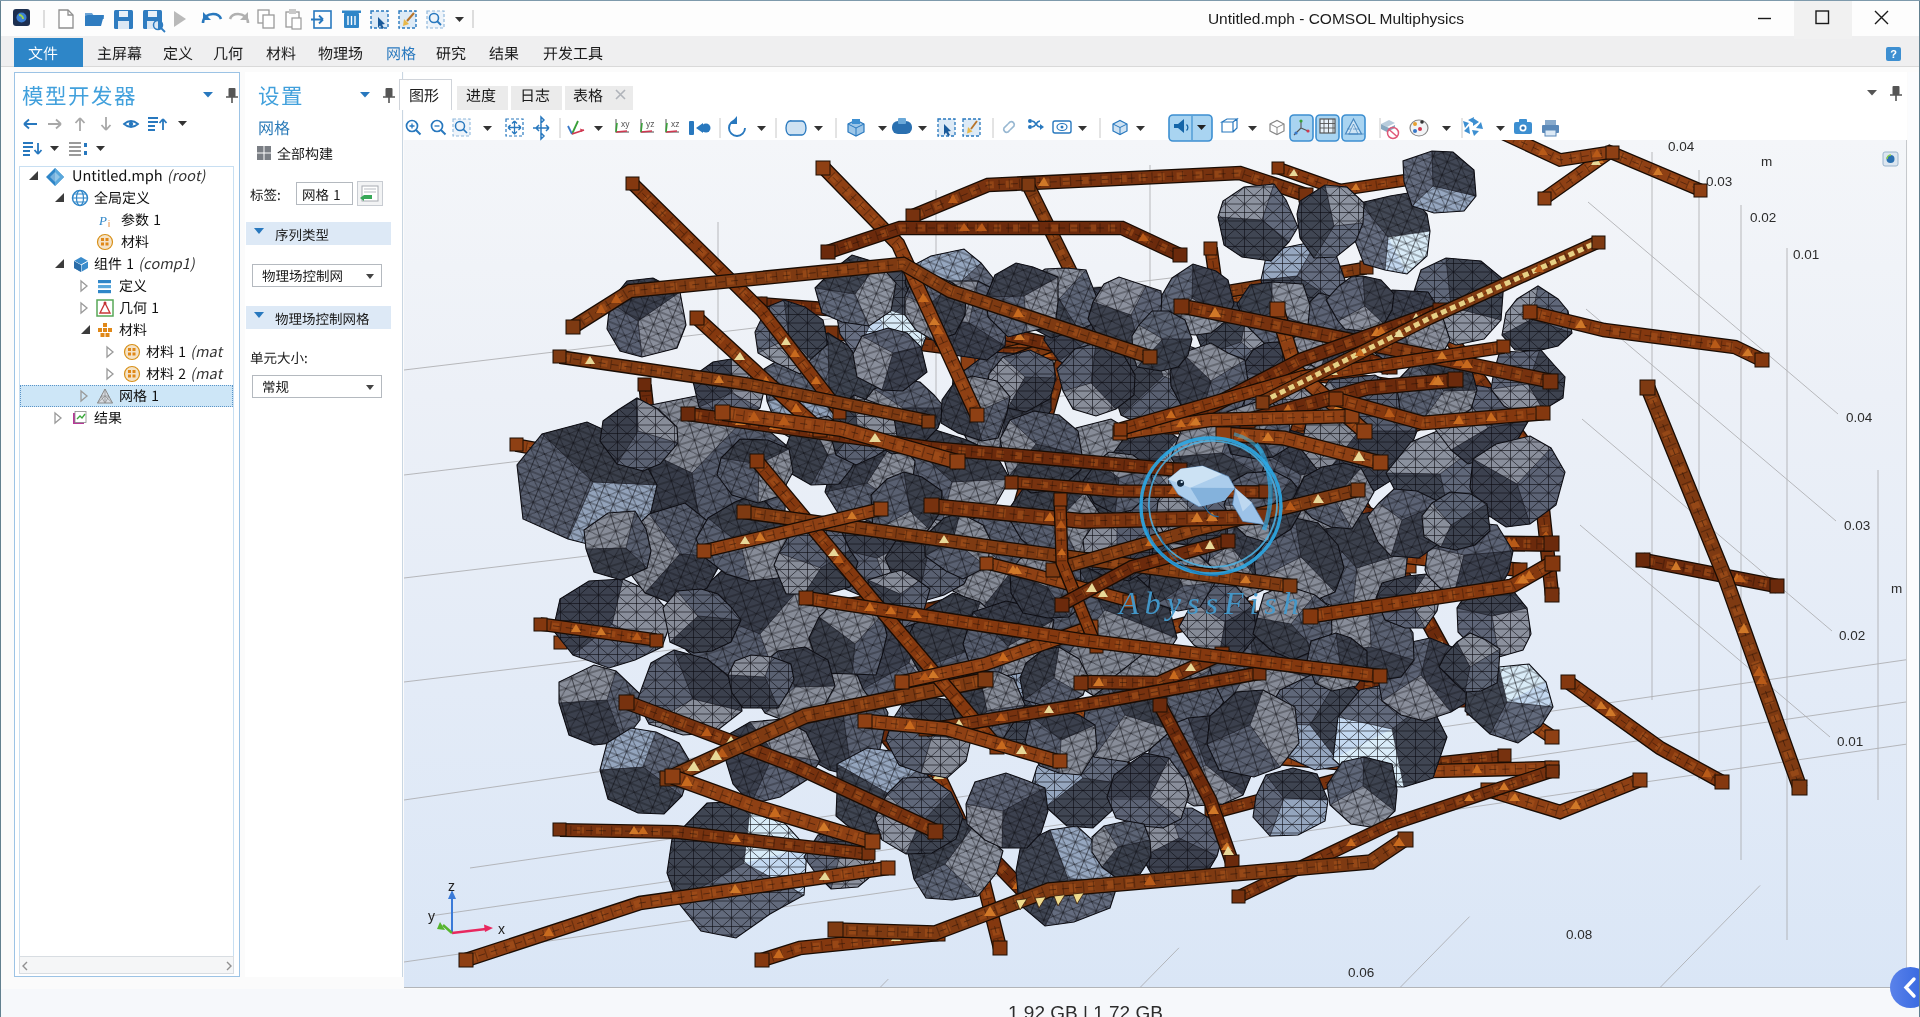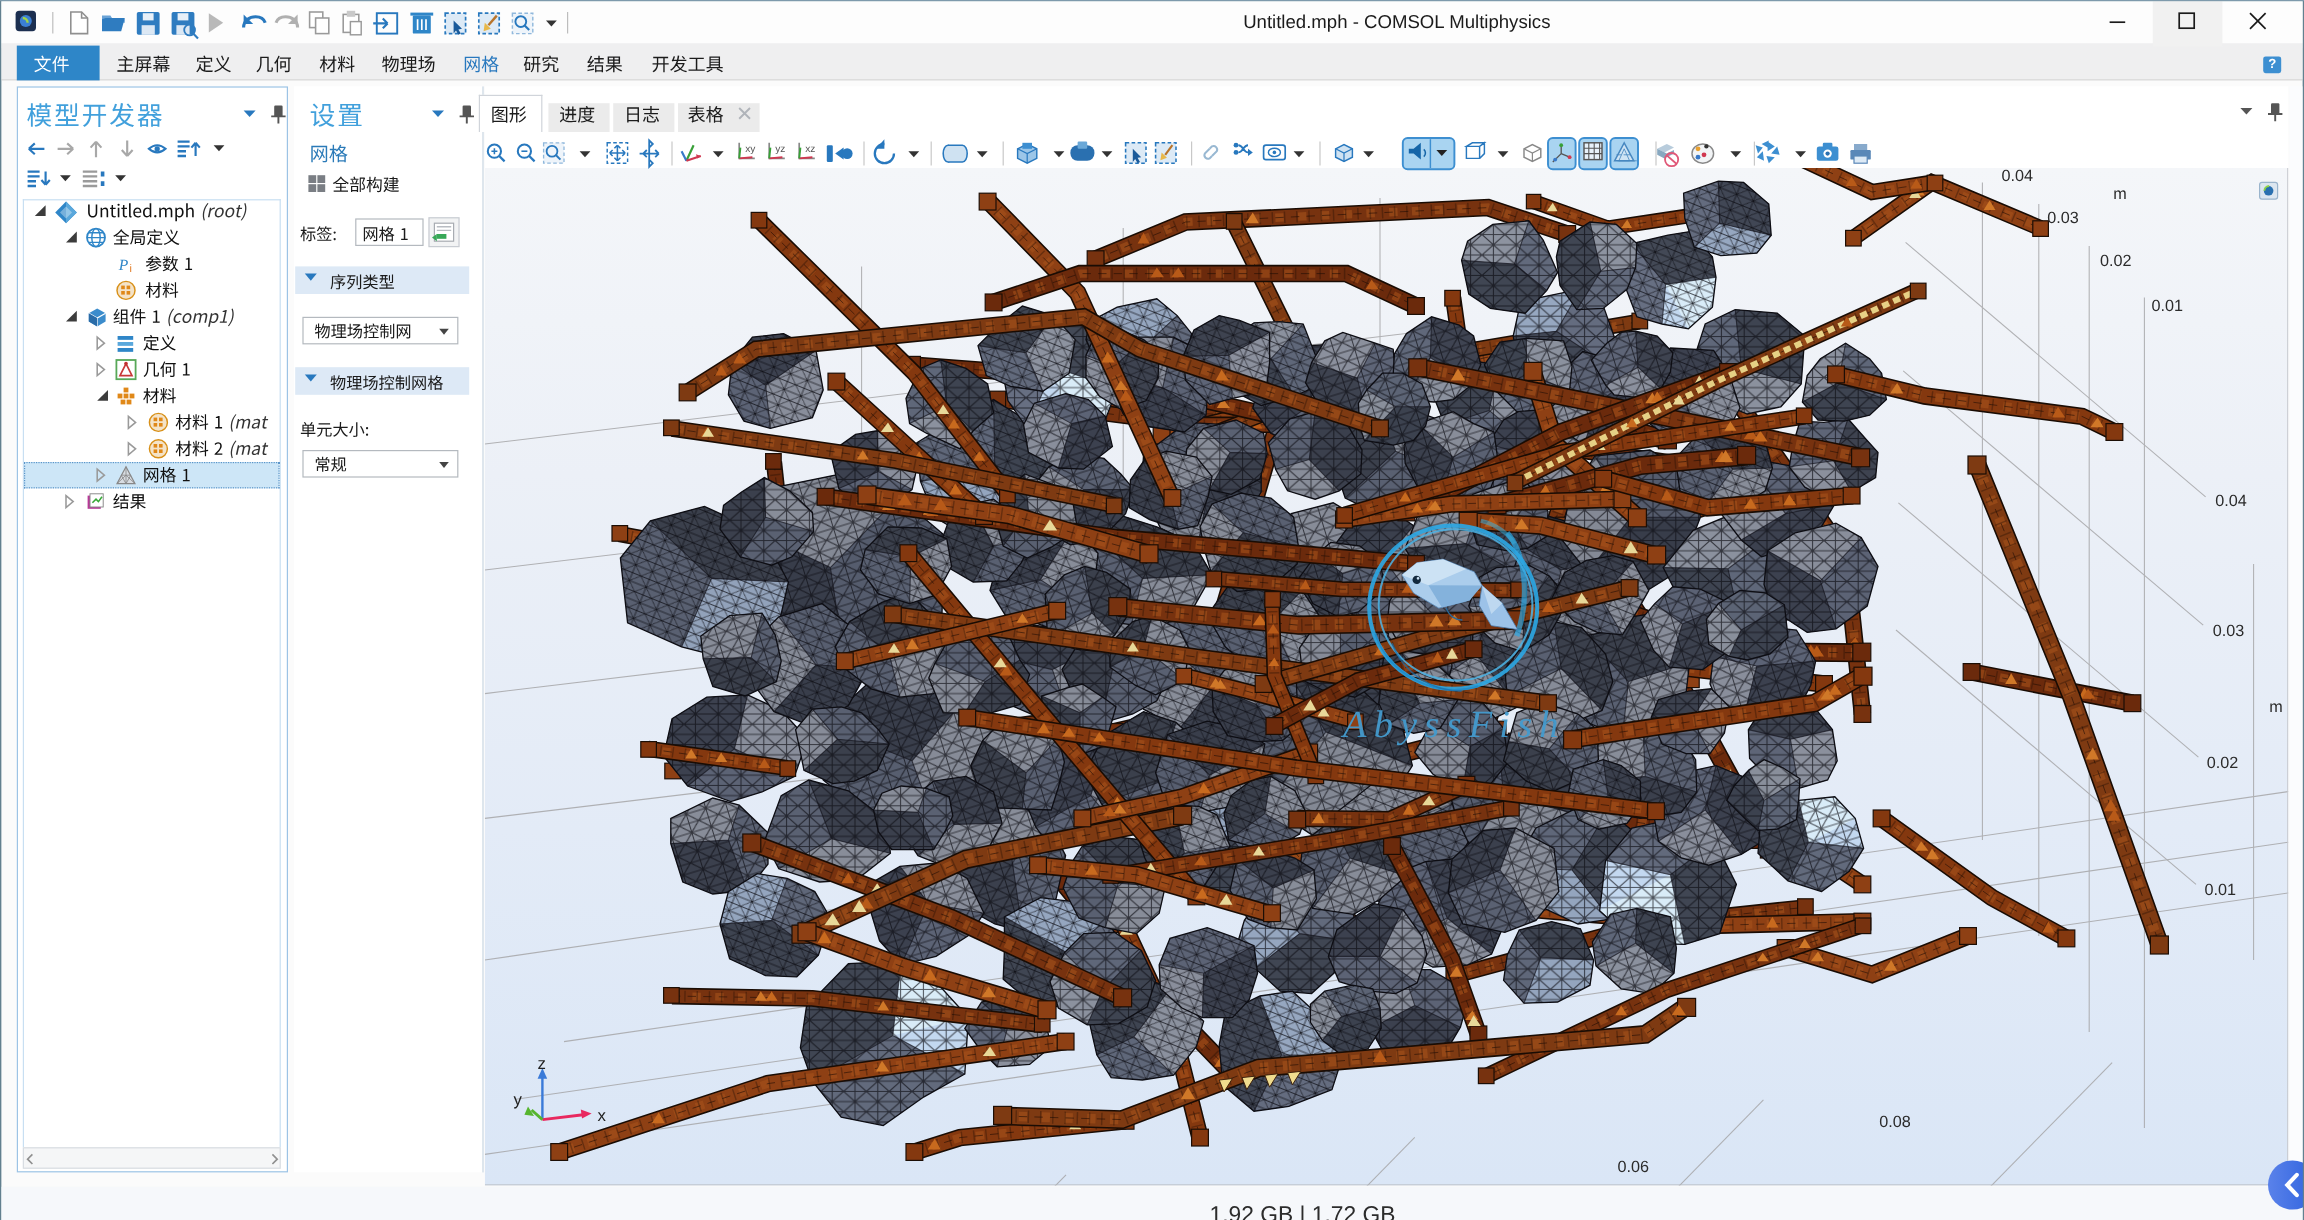--- a/index.html
+++ b/index.html
@@ -1,17 +1,17 @@
 <!DOCTYPE html>
 <html><head><meta charset="utf-8"><title>Untitled.mph - COMSOL Multiphysics</title><style>
 *{margin:0;padding:0;box-sizing:border-box}
 html,body{width:1920px;height:1017px;overflow:hidden;font-family:"Liberation Sans",sans-serif;background:#fff}
 #win{position:absolute;left:0;top:0;width:1920px;height:1017px;background:#fbfbfb;border-top:1px solid #7e9aac;border-left:1px solid #62808f;border-right:1px solid #62808f}
 #titlebar{position:absolute;left:0;top:1px;width:1920px;height:39px;background:#fdfdfd}
-#title{position:absolute;left:864px;top:10px;width:600px;text-align:center;font-size:15.5px;color:#1b1b1b}
+#title{position:absolute;left:864px;top:10px;width:600px;text-align:right;font-size:15.5px;color:#1b1b1b}
 #menubar{position:absolute;left:1px;top:36px;width:1918px;height:31px;background:#efeff0;border-bottom:1px solid #d9d9d9}
 #filebtn{position:absolute;left:14px;top:38px;width:69px;height:29px;background:#2e86c8}
 .winbtn{position:absolute;top:1px;height:38px;width:58px}
 #maxbtn{background:#f1f1f1}
 #help{position:absolute;left:1886px;top:47px;width:15px;height:14px;background:#3d8fd1;border-radius:2px;color:#fff;font-size:11px;font-weight:bold;text-align:center;line-height:14px}
 #lpanel{position:absolute;left:14px;top:72px;width:226px;height:905px;background:#fff;border:1px solid #9cc3e5}
 #ltree{position:absolute;left:19px;top:166px;width:215px;height:790px;background:#fff;border:1px solid #c8dff2;border-bottom:none}
 #lscroll{position:absolute;left:19px;top:956px;width:215px;height:18px;background:#f5f6f7;border:1px solid #d8dde2}
 #lsel{position:absolute;left:20px;top:385px;width:213px;height:22px;background:#cde6f7;outline:1px dotted #5a94c8;outline-offset:-1px}
 #spanel{position:absolute;left:245px;top:72px;width:158px;height:905px;background:#fff;border-right:1px solid #c9d6e2}

